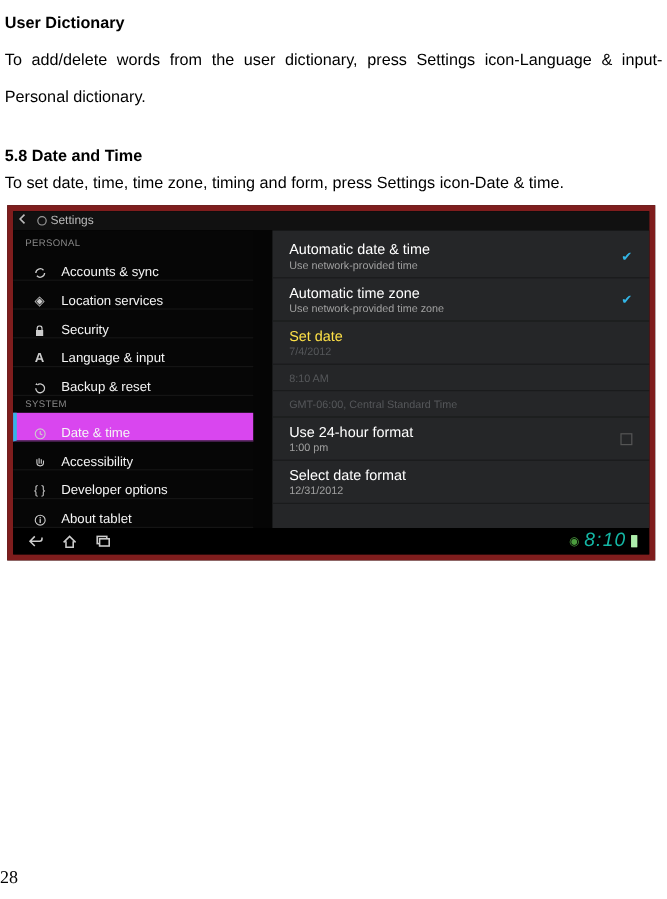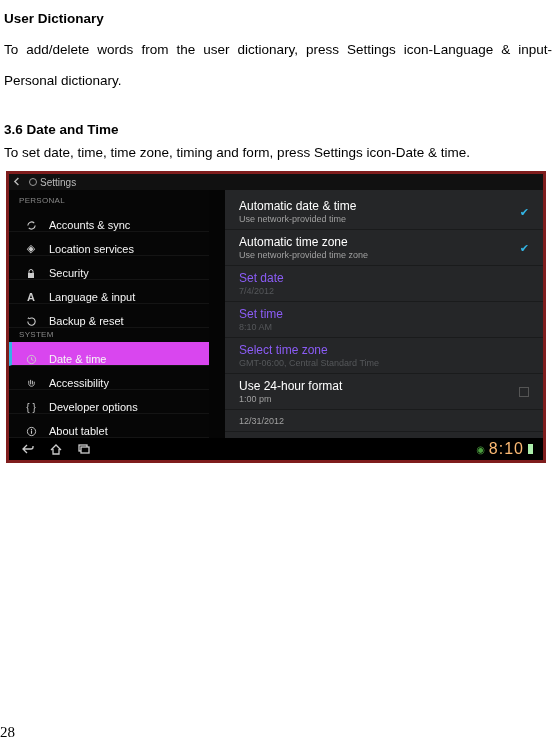--- a/index.html
+++ b/index.html
@@ -22,21 +22,21 @@
   }
   .heading {
     font-size: 13.5px;
     font-weight: bold;
     margin-top: 26px;
     margin-bottom: 0;
   }
   .screenshot {
     margin: 3px 2px 0 2px;
     width: 540px;
-    border: 3px solid #7f1d1d;
+    border: 5px solid #7f1d1d;
     background: #000;
     font-family: "Helvetica Neue", Arial, sans-serif;
   }
   .statusbar {
     display: flex;
     align-items: center;
     height: 16px;
     background: #111111;
     color: #bbbbbb;
     font-size: 10px;
@@ -102,21 +102,21 @@
   }
   .row {
     padding: 5px 10px 5px 14px;
     border-bottom: 1px solid #1a1b1c;
     position: relative;
   }
   .row .title {
     color: #ffffff;
     font-size: 12px;
   }
-  .row.disabled .title { color: #8b5cf6; }
+  .row.disabled .title { color: #fde047; }
   .row .sub {
     color: #a0a0a0;
     font-size: 9px;
     margin-top: 1px;
   }
   .row.disabled .sub { color: #55575a; }
   .check {
     position: absolute;
     right: 14px;
     top: 50%;
@@ -141,23 +141,24 @@
     padding: 0 6px;
     color: #ccc;
     justify-content: space-between;
   }
   .navbar-left { display: flex; align-items: center; gap: 14px; font-size: 12px; color: #ccc; padding-left: 6px;}
   .navbar-left span { display:inline-flex; align-items:center; justify-content:center;}
   .navbar-right { display: flex; align-items: center; gap: 4px; padding-right:4px; }
   .clock {
     font-family: "Trebuchet MS", Arial, sans-serif;
     font-size: 16px;
-    color: #fdba74;
+    color: #14b8a6;
     letter-spacing: 1px;
     font-weight: 300;
+    font-style: italic;
   }
   .sync-dot { color: #4b9d3e; font-size: 10px; }
   .battery {
     display: inline-block;
     width: 5px; height: 10px;
     border: 1px solid #aef1aa;
     background: #adecad;
     position: relative;
   }
   .pagenum {
@@ -169,21 +170,21 @@
     font-family: "Times New Roman", serif;
     font-size: 15px;
   }
 </style>
 </head>
 <body>
 
 <div class="doc">
   <div class="para bold">User Dictionary</div>
   <div class="para">To add/delete words from the user dictionary, press Settings icon-Language &amp; input-Personal dictionary.</div>
-  <div class="heading">3.6 Date and Time</div>
+  <div class="heading">5.8 Date and Time</div>
   <div class="para">To set date, time, time zone, timing and form, press Settings icon-Date &amp; time.</div>
 
   <div class="screenshot">
     <div class="statusbar">
       <span class="back">
         <svg width="9" height="9" viewBox="0 0 10 10">
             <path d="M6 1 L2 5 L6 9" stroke="#bbb" stroke-width="1.5" fill="none"></path>
           </svg>
       </span>
       <span class="gear-icon"></span>
@@ -272,33 +273,32 @@
         <div class="row">
           <div class="title">Automatic time zone</div>
           <div class="sub">Use network-provided time zone</div>
           <span class="check">✔</span>
         </div>
         <div class="row disabled">
           <div class="title">Set date</div>
           <div class="sub">7/4/2012</div>
         </div>
         <div class="row disabled">
-          <div class="title">Set time</div>
           <div class="sub">8:10 AM</div>
         </div>
         <div class="row disabled">
-          <div class="title">Select time zone</div>
           <div class="sub">GMT-06:00, Central Standard Time</div>
         </div>
         <div class="row">
           <div class="title">Use 24-hour format</div>
           <div class="sub">1:00 pm</div>
           <span class="checkbox-empty"></span>
         </div>
         <div class="row">
+          <div class="title">Select date format</div>
           <div class="sub">12/31/2012</div>
         </div>
       </div>
     </div>
     <div class="navbar">
       <div class="navbar-left">
         <span>
             <svg width="14" height="12" viewBox="0 0 14 12">
               <path d="M6 2 L2 6 L6 10 M2 6 H10 a2 2 0 0 0 2 -2 V3" stroke="#ccc" stroke-width="1.3" fill="none"></path>
             </svg>

